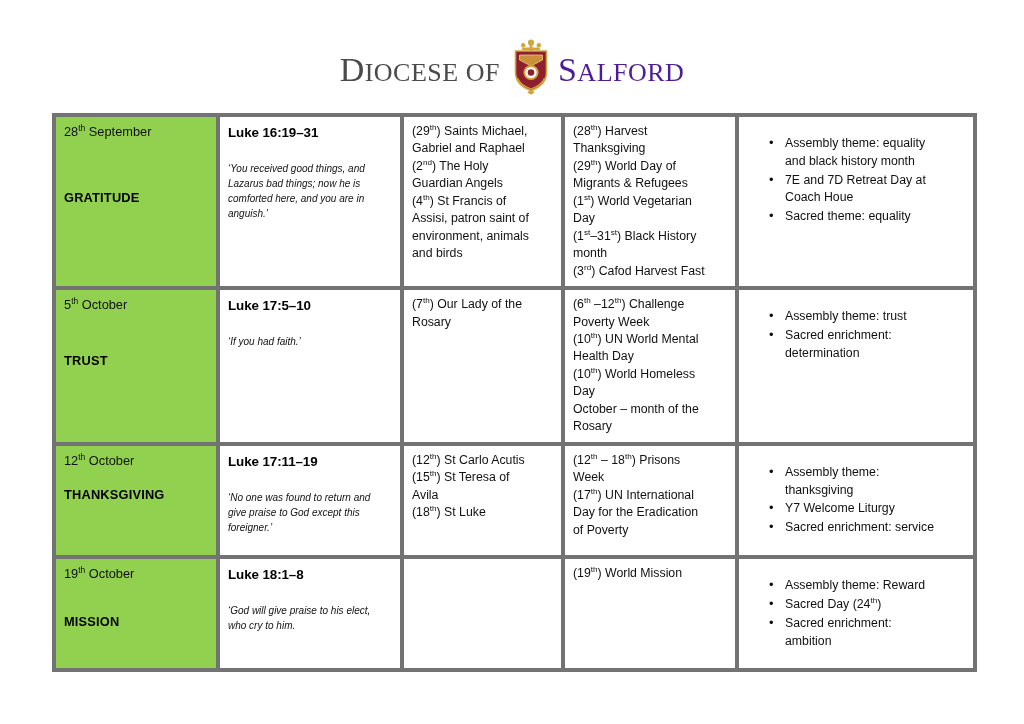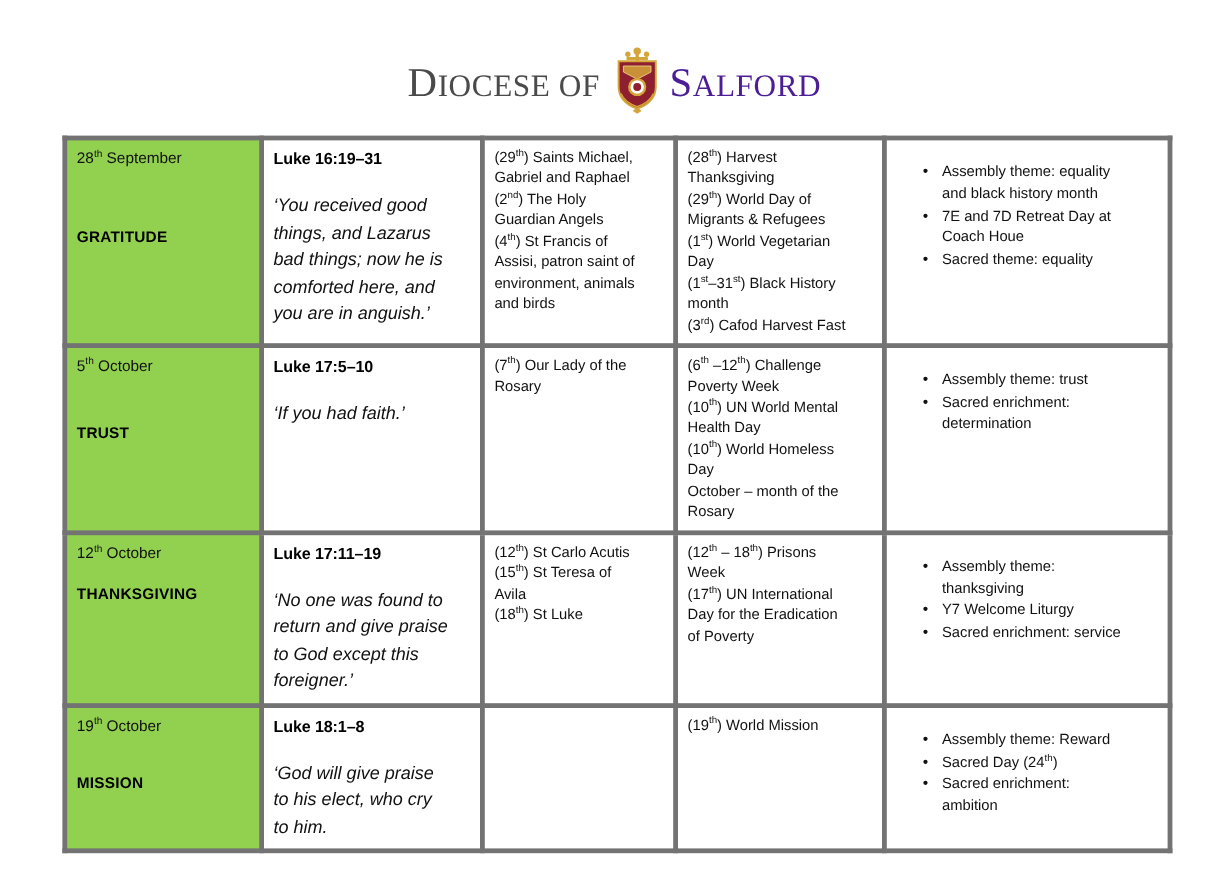--- a/index.html
+++ b/index.html
@@ -107,21 +107,21 @@
 
   .ref {
     font-weight: bold;
     font-size: 13.4px;
     color: #000;
     letter-spacing: -0.1px;
     margin-bottom: 19px;
   }
   .quote {
     font-style: italic;
-    font-size: 15px;
+    font-size: 10px;
     line-height: 1.5;
     color: #111;
   }
 
   .lines p {
     margin: 0;
   }
   ul.bullets {
     margin: 12px;
     padding-left: 26px;

